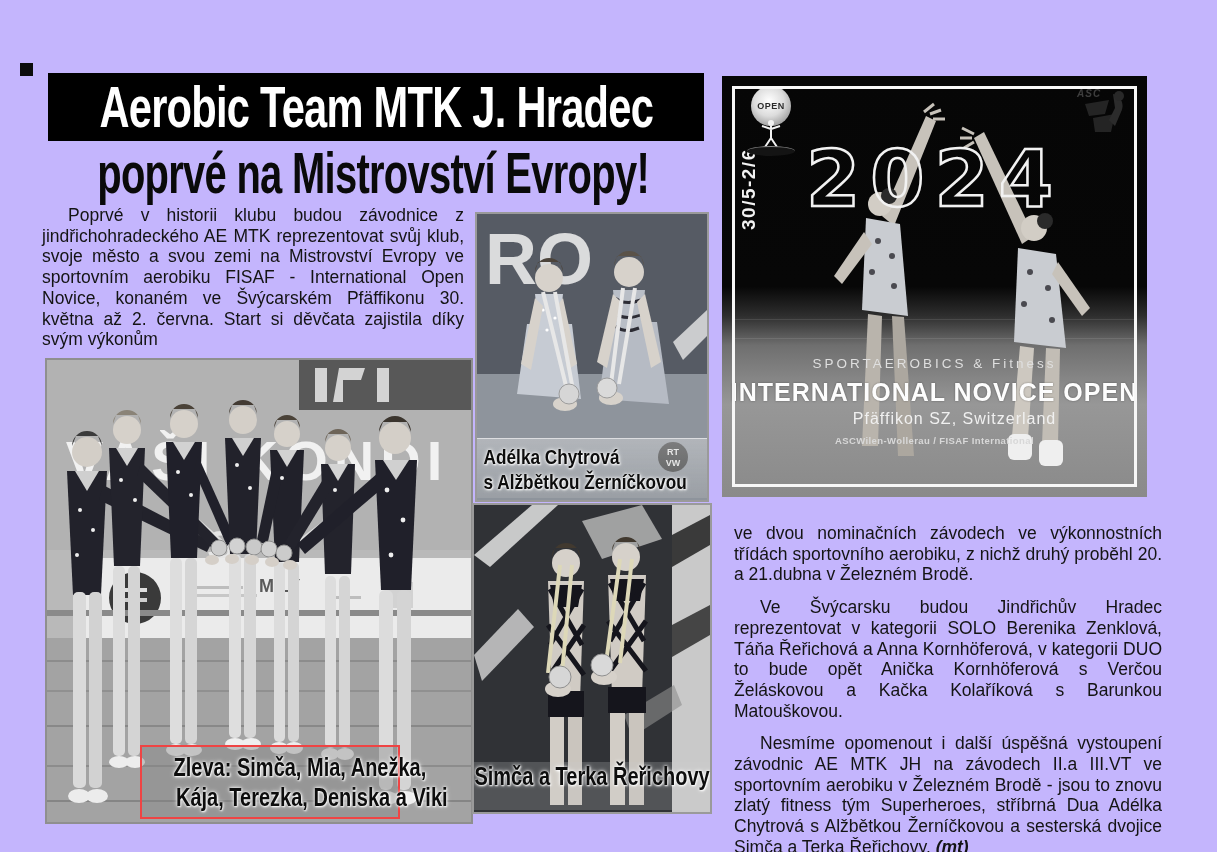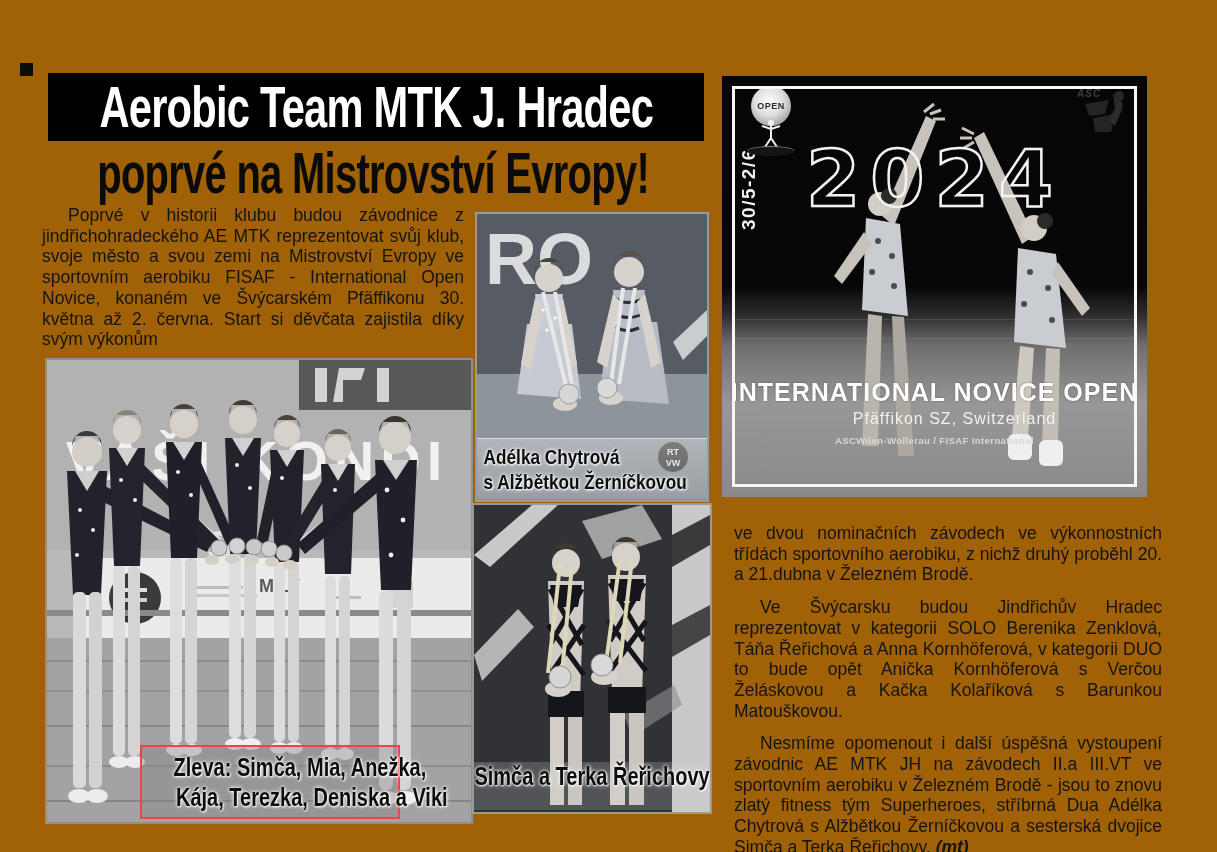--- a/index.html
+++ b/index.html
@@ -1,16 +1,16 @@
 <!DOCTYPE html>
 <html><head>
 <meta charset="utf-8">
 <style>
   html,body{margin:0;padding:0;background:#e8e8e8;}
-  .page{position:relative;width:1217px;height:852px;background:#a16207;overflow:hidden;
+  .page{position:relative;width:1217px;height:852px;background:#c4b5fd;overflow:hidden;
         font-family:"Liberation Sans", sans-serif;color:#101010;}
 
   
   .corner-mark{position:absolute;left:20px;top:63px;width:13px;height:13px;background:#0c0c0c;}
 
   
   .headline-bar{position:absolute;left:48px;top:73px;width:656px;height:68px;background:#000;
     display:flex;align-items:center;justify-content:center;overflow:hidden;}
   .headline-bar .hl{display:inline-block;white-space:nowrap;color:#fff;font-weight:bold;
     font-size:57px;letter-spacing:-1px;transform:scaleX(0.73);transform-origin:center;}
@@ -410,20 +410,21 @@
 
     <div class="asc-logo">
       <span class="asc-txt">ASC</span>
       <svg width="56" height="62" viewBox="0 0 56 62">
         <path d="M10 18 L34 14 L30 28 L14 30 z M18 32 L40 28 L36 46 L20 46 z" fill="#3d3d3d"></path>
         <path d="M38 8 C46 10 50 18 46 26 L40 40 L34 34 L40 22 z" fill="#4a4a4a"></path>
         <circle cx="44" cy="10" r="5" fill="#444444"></circle>
       </svg>
     </div>
 
+    <div class="poster-texts p-sub">SPORTAEROBICS &amp; Fitness</div>
     <div class="poster-texts p-title">INTERNATIONAL NOVICE OPEN</div>
     <div class="poster-texts p-loc">Pfäffikon SZ, Switzerland</div>
     <div class="poster-texts p-org">ASCWilen-Wollerau / FISAF International</div>
 
     <div class="poster-frame"></div>
   </div>
 
   <div class="col-right body-copy">
     <p>ve dvou nominačních závodech ve výkonnostních třídách sportovního aerobiku, z nichž druhý proběhl 20. a 21.dubna v Železném Brodě.</p>
     <p class="indent">Ve Švýcarsku budou Jindřichův Hradec reprezentovat v kategorii SOLO Berenika Zenklová, Táňa Řeřichová a Anna Kornhöferová, v kategorii DUO to bude opět Anička Kornhöferová s Verčou Želáskovou a Kačka Kolaříková s Barunkou Matouškovou.</p>

